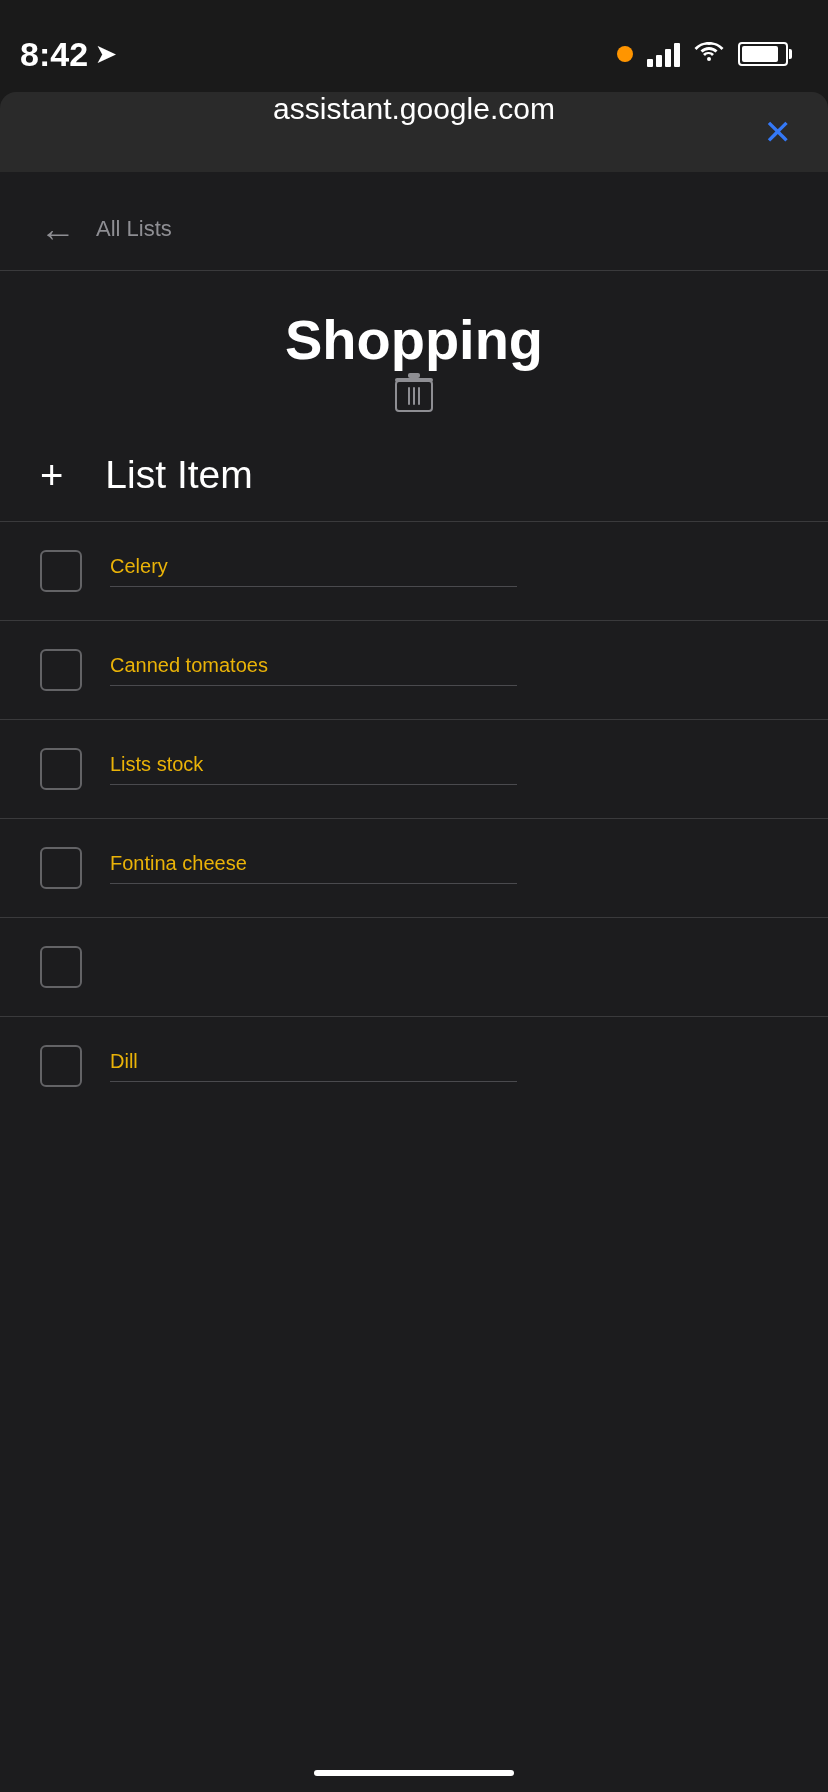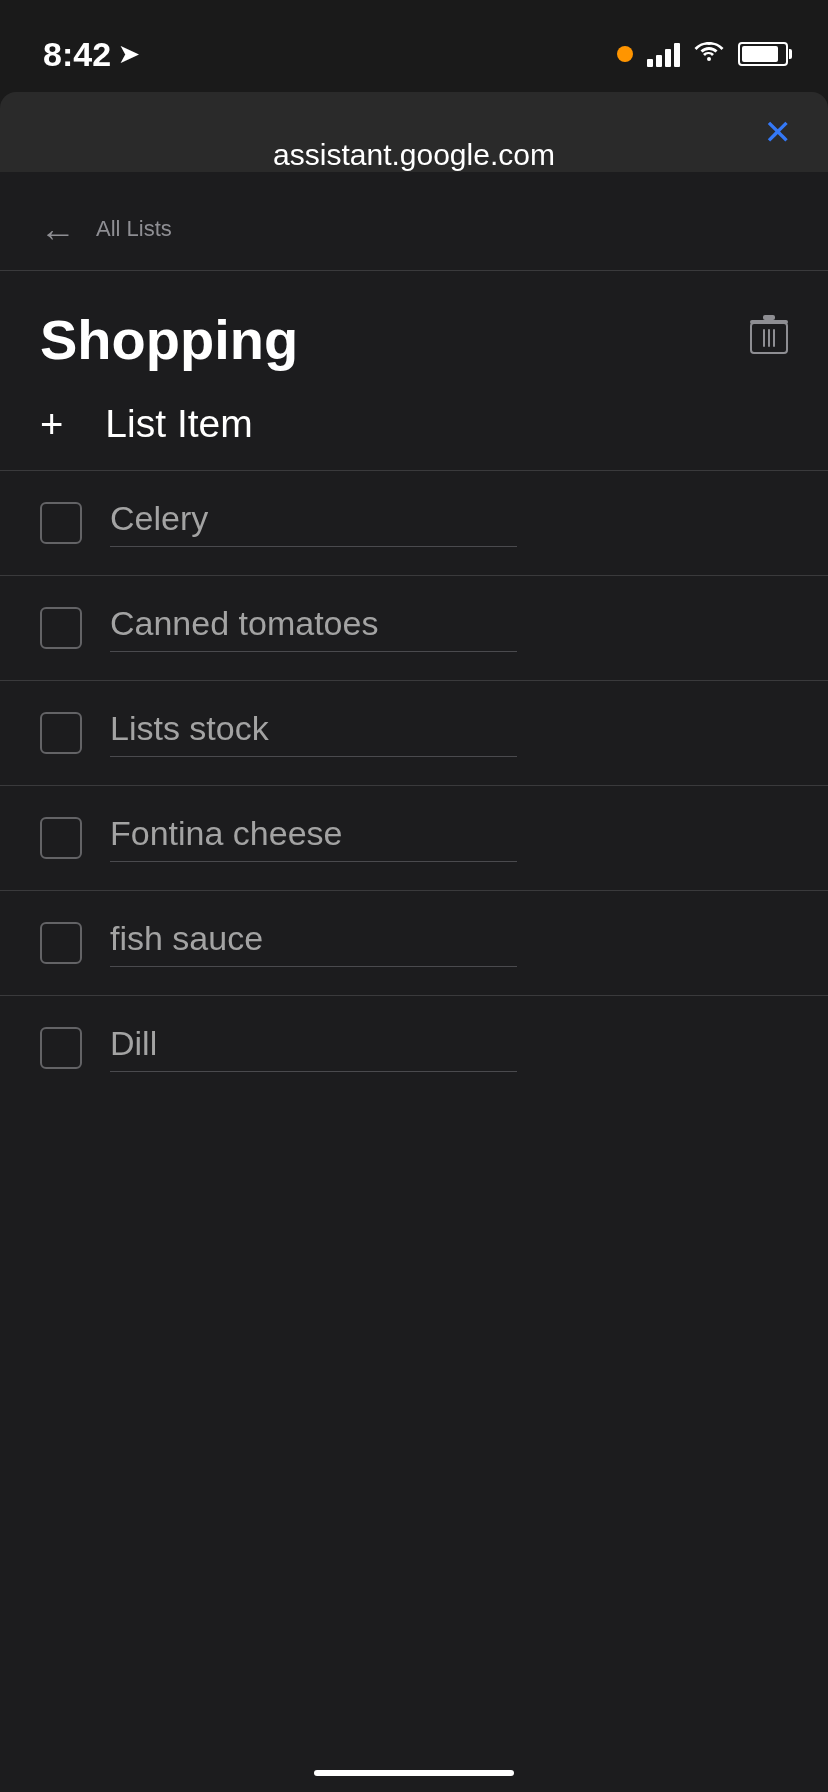--- a/index.html
+++ b/index.html
@@ -15,21 +15,21 @@
     }
 
     
     .status-bar {
       width: 100%;
       height: 88px;
       background: #1a1a1a;
       display: flex;
       align-items: center;
       justify-content: space-between;
-      padding: 20px 40px 0 43px;
+      padding: 20px 40px 0 20px;
     }
 
     .status-time {
       font-size: 34px;
       font-weight: 600;
       color: #ffffff;
       display: flex;
       align-items: center;
       gap: 8px;
     }
@@ -98,21 +98,21 @@
       right: 140px;
       top: 20px;
     }
 
     
     .browser-bar {
       width: 100%;
       height: 80px;
       background: #2a2a2a;
       display: flex;
-      align-items: flex-end;
+      align-items: flex-start;
       justify-content: center;
       position: relative;
       border-radius: 16px 16px 0 0;
       margin-top: 4px;
     }
 
     .browser-url {
       font-size: 30px;
       font-weight: 500;
       color: #ffffff;
@@ -163,20 +163,21 @@
       background: #3a3a3c;
       margin: 0 0 0 0;
     }
 
     
     .list-header {
       padding: 36px 40px 20px 40px;
       display: flex;
       align-items: center;
       justify-content: space-between;
+      flex-direction: column;
     }
 
     .list-title {
       font-size: 56px;
       font-weight: 700;
       color: #ffffff;
     }
 
     .trash-icon {
       font-size: 36px;
@@ -234,22 +235,22 @@
     }
 
     .item-text-wrapper {
       flex: 1;
       display: flex;
       flex-direction: column;
       gap: 8px;
     }
 
     .item-name {
-      font-size: 34px;
-      color: #a3a3a3;
+      font-size: 20px;
+      color: #eab308;
       font-weight: 400;
     }
 
     .item-underline {
       width: 60%;
       height: 1px;
       background: #4a4a4e;
     }
 
     
@@ -357,24 +358,20 @@
     <div class="shopping-item">
       <div class="checkbox"></div>
       <div class="item-text-wrapper">
         <span class="item-name">Fontina cheese</span>
         <div class="item-underline"></div>
       </div>
     </div>
 
     <div class="shopping-item">
       <div class="checkbox"></div>
-      <div class="item-text-wrapper">
-        <span class="item-name">fish sauce</span>
-        <div class="item-underline"></div>
-      </div>
     </div>
 
     <div class="shopping-item" style="border-bottom: none;">
       <div class="checkbox"></div>
       <div class="item-text-wrapper">
         <span class="item-name">Dill</span>
         <div class="item-underline"></div>
       </div>
     </div>
 

